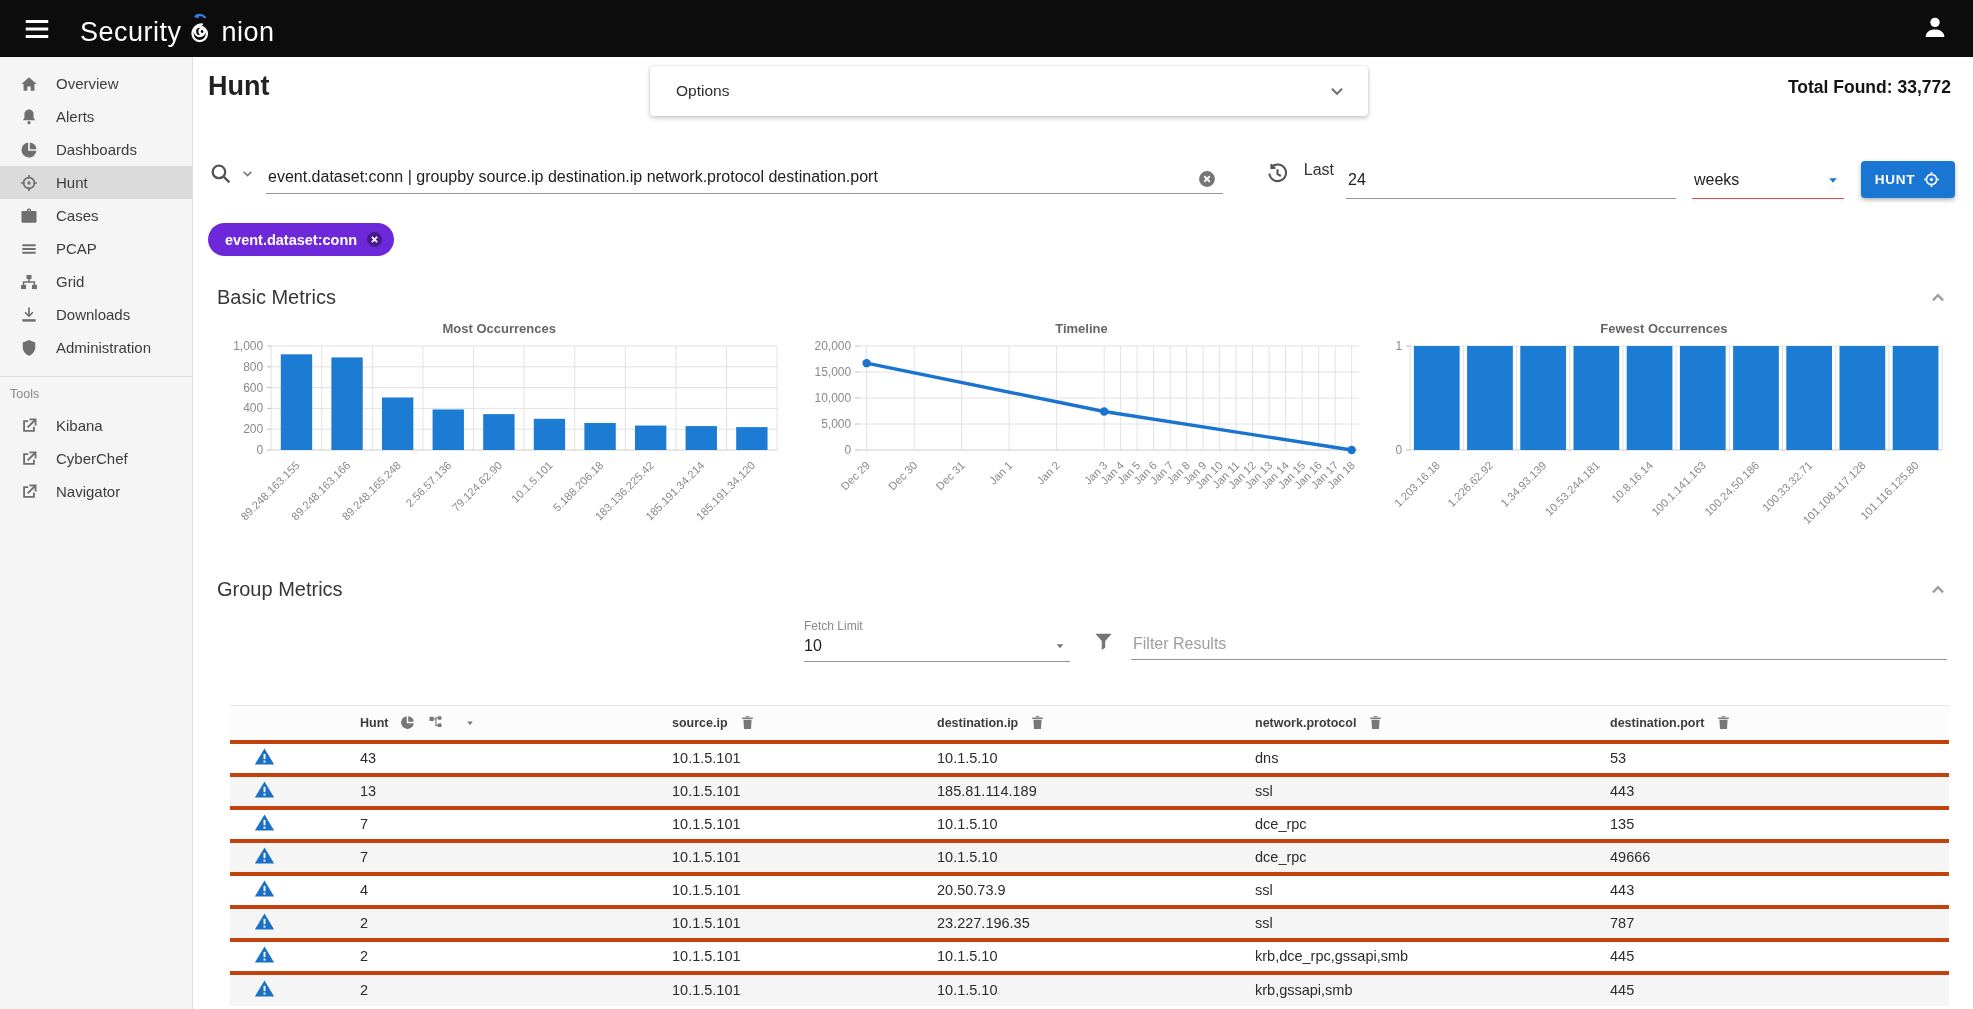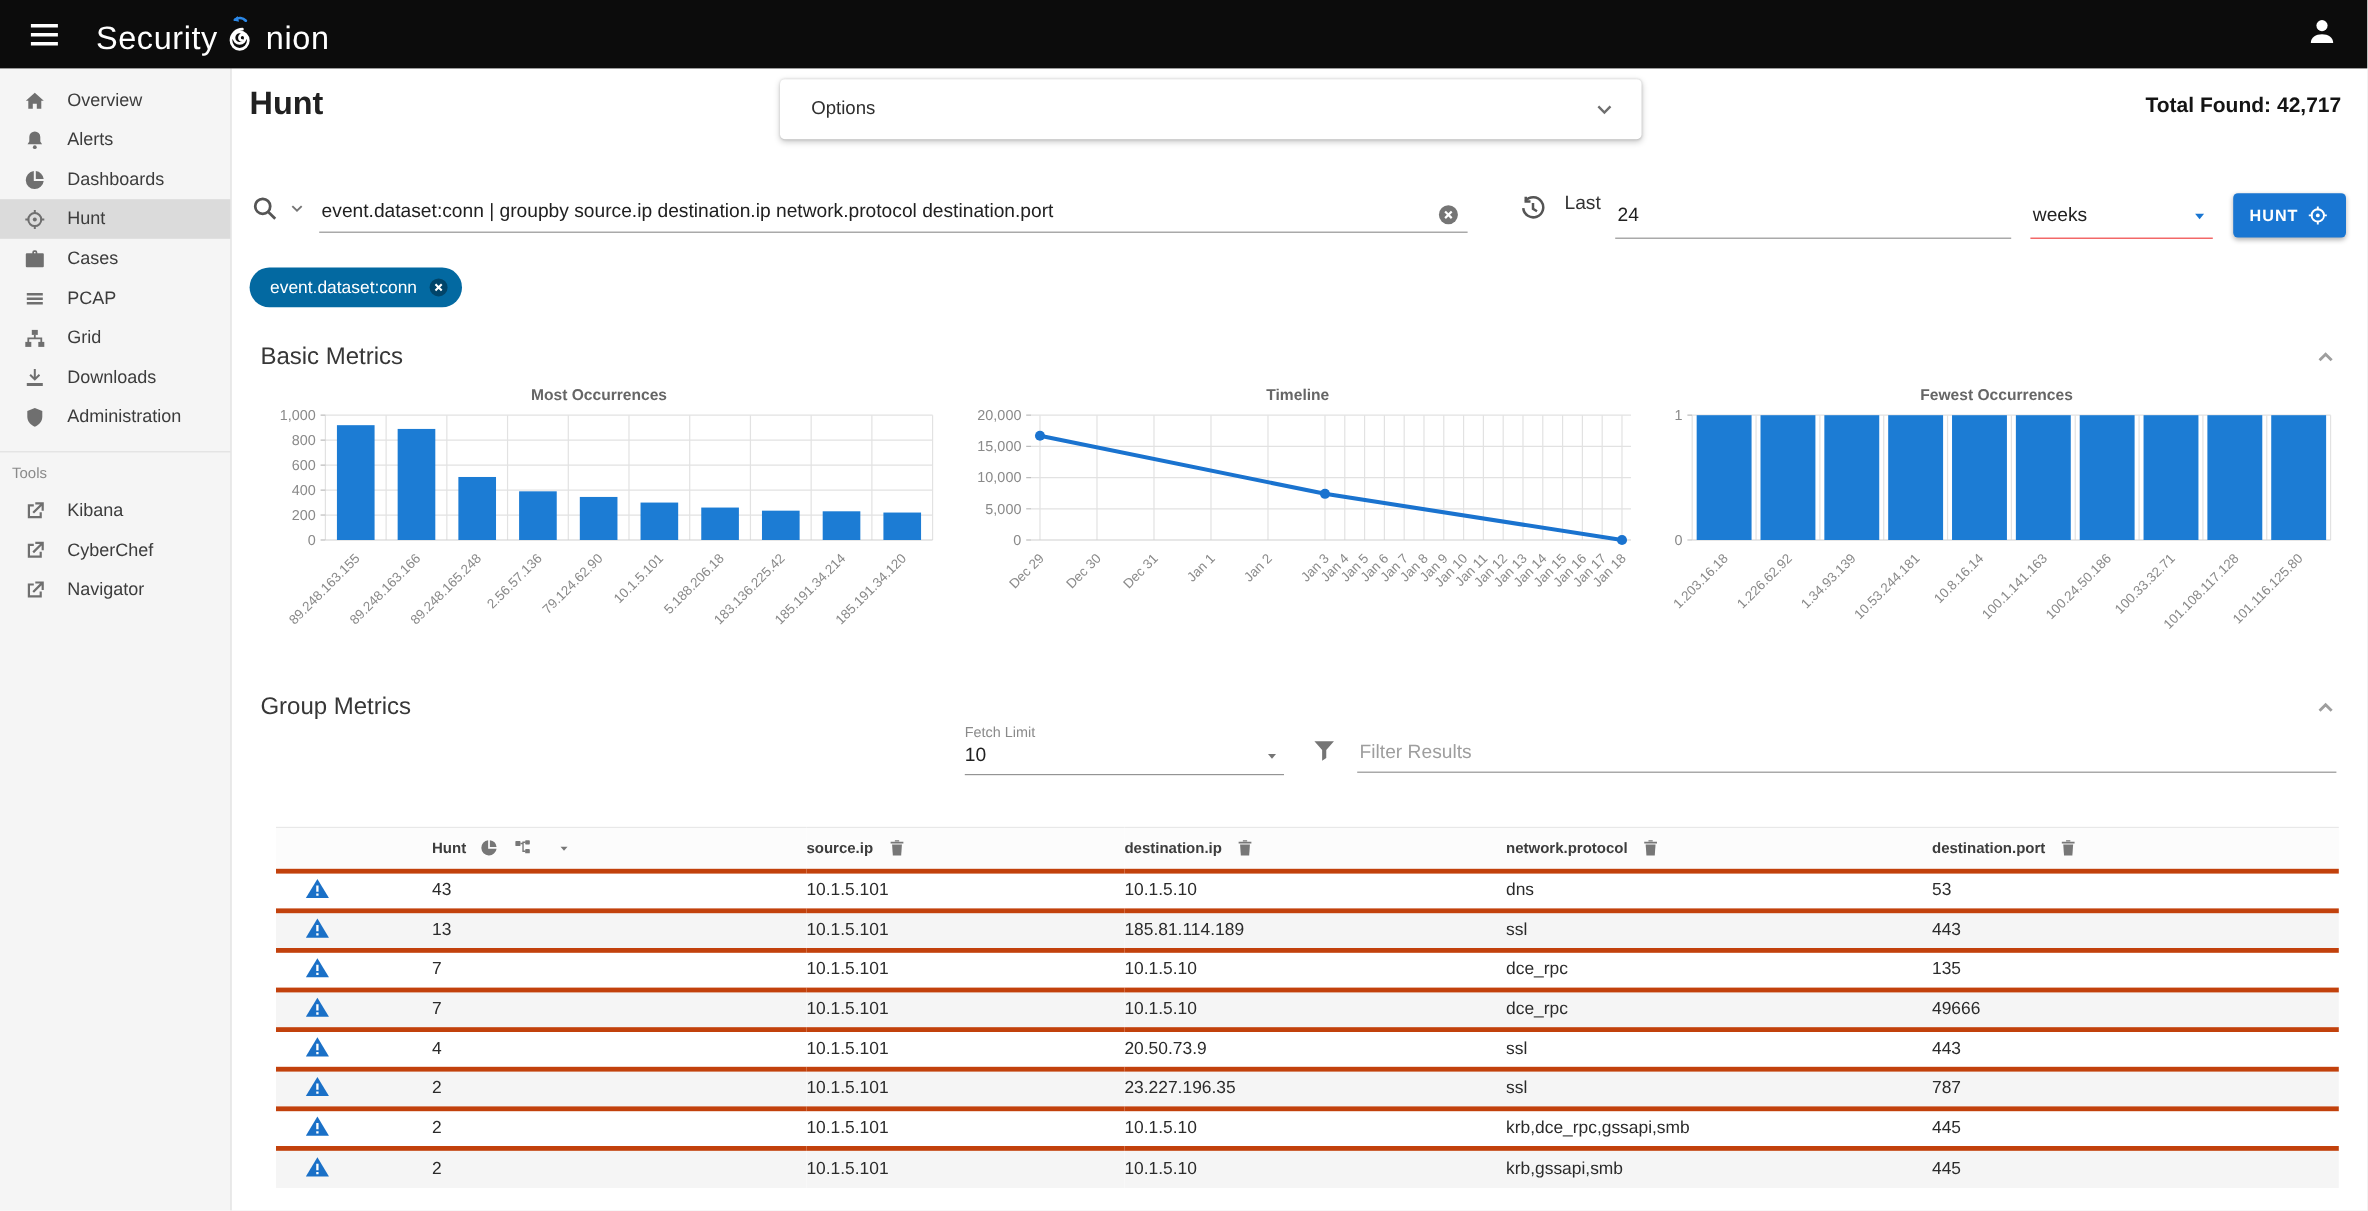--- a/index.html
+++ b/index.html
@@ -61,35 +61,35 @@
               justify-content:center; gap:7px; cursor:pointer; box-shadow:0 2px 4px rgba(0,0,0,.3);
               font-family:"Liberation Sans",sans-serif; padding:0 12px; }
   .hunt-btn .icon { width:19px; height:19px; color:#fff; }
 
   .hints-row { position:relative; height:17px; margin-top:4px; }
   .hint { font-size:12.5px; color:#8f8f8f; }
   .hint-query { position:absolute; left:34px; }
   .hint-time  { position:absolute; left:1042px; }
 
   .chip-row { margin-top:24px; }
-  .chip { display:inline-flex; align-items:center; background:#0369a1; color:#fff; height:33px; border-radius:17px;
-          padding:0 10px 0 17px; font-size:14.5px; cursor:pointer; gap:8px; }
+  .chip { display:inline-flex; align-items:center; background:#6d28d9; color:#fff; height:33px; border-radius:17px;
+          padding:0 10px 0 17px; font-size:14.5px; cursor:pointer; gap:8px;font-weight:bold; }
   .chip .icon { width:19px; height:19px; color:rgba(0,0,0,.35); }
 
   .section-head { display:flex; align-items:center; margin:30px 6px 0 9px; }
   .section-head.group { margin-top:18px; }
   .section-title { font-size:20px; color:#373737; font-weight:400; }
   .collapse-btn { width:22px; height:22px; color:#9e9e9e; margin-left:auto; cursor:pointer; }
 
   .charts-row { display:flex; margin-top:12px; }
   .chart-cell { flex:1; min-width:0; }
   .chart-title { text-align:center; font-size:13px; font-weight:700; color:#666; margin-bottom:2px; }
   .chart-cell svg { display:block; width:100%; }
 
-  .controls-row { position:relative; height:62px; margin-top:0; }
+  .controls-row { position:relative; height:62px; margin-top:16px; }
   .fetch-block { position:absolute; left:596px; top:2px; width:266px; cursor:pointer; }
   .fetch-label { font-size:12px; color:#8a8a8a; }
   .fetch-value-row { display:flex; align-items:center; border-bottom:1px solid #949494; padding:4px 2px 6px 0; }
   .fetch-value { font-size:16px; color:#212121; }
   .fetch-value-row .icon { width:16px; height:16px; color:#757575; margin-left:auto; }
   .filter-block { position:absolute; left:884px; right:8px; top:12px; display:flex; align-items:flex-start; }
   .funnel { width:23px; height:23px; color:#757575; margin:0 16px 6px 0; flex:0 0 auto; }
   .filter-input { flex:1; border:0; border-bottom:1px solid #949494; outline:none; font-size:16px;
                   padding:6px 2px; color:#212121; font-family:"Liberation Sans",sans-serif; }
   .filter-input::placeholder { color:#9e9e9e; }
@@ -260,21 +260,21 @@
       <div class="options-card">
         <span class="label">Options</span>
         <span class="icon">
             <svg viewBox="0 0 24 24" fill="none" stroke="currentColor" stroke-width="2.2">
               <path d="M6.5 9.5l5.5 5.5 5.5-5.5"></path>
             </svg>
           </span>
       </div>
       <div class="total-found">
         <span>Total Found:</span>
-        <span>42,717</span>
+        <span>33,772</span>
       </div>
     </div>
 
     <div class="query-row">
       <span class="icon search-btn">
           <svg viewBox="0 0 24 24" fill="none" stroke="currentColor" stroke-width="2.2">
             <circle cx="10.5" cy="10.5" r="6"></circle>
             <path d="M15 15l5.5 5.5"></path>
           </svg>
         </span>

